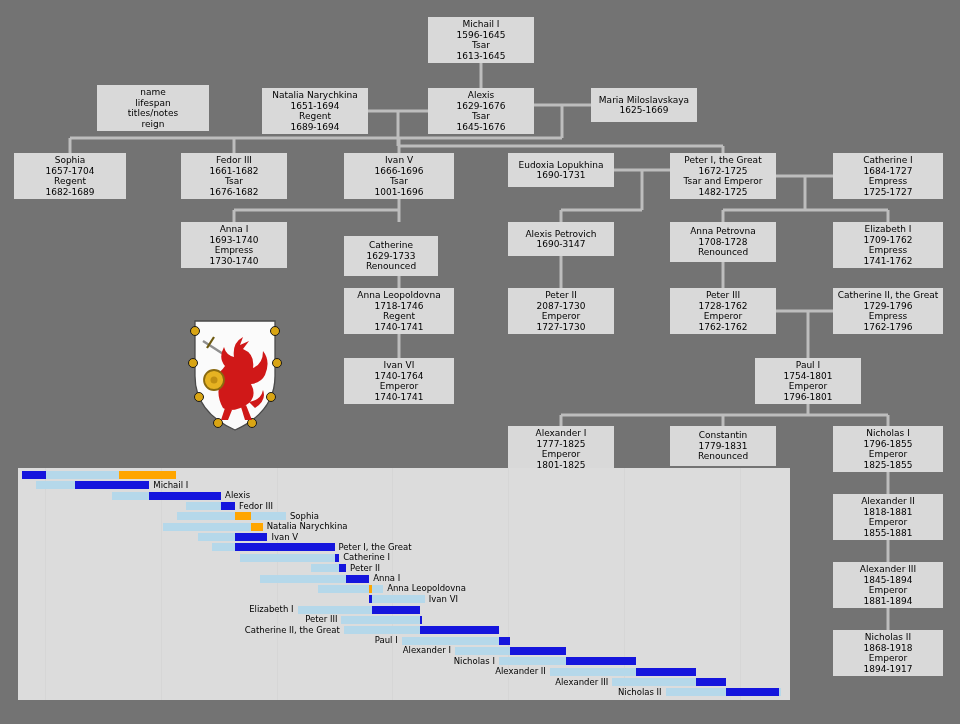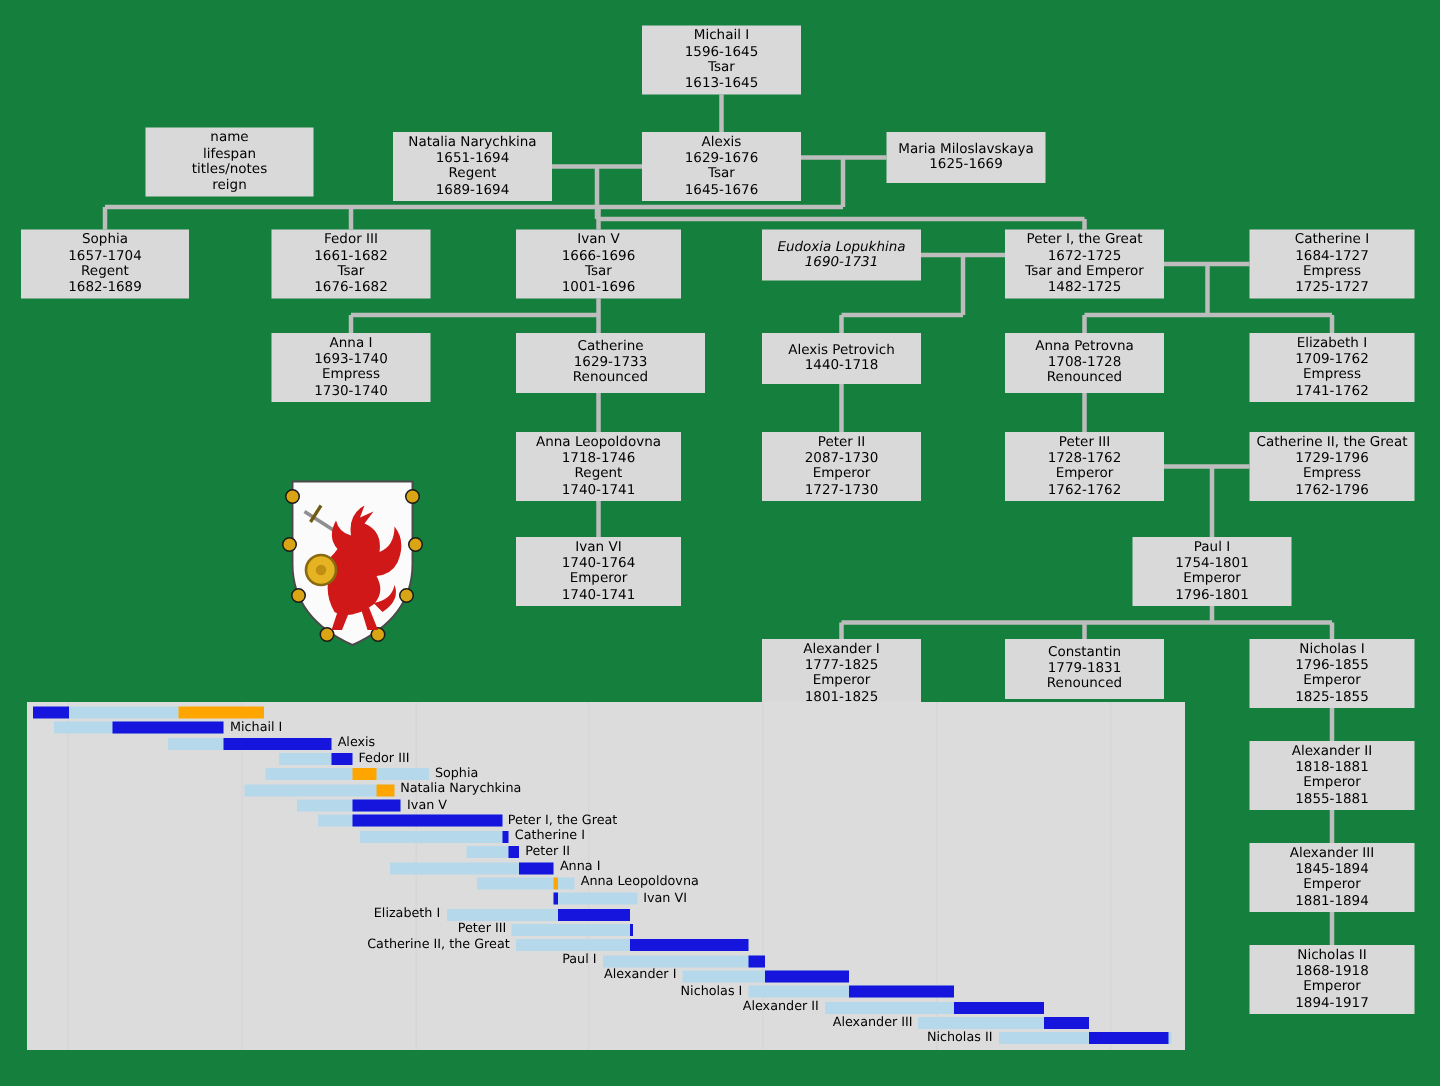--- a/index.html
+++ b/index.html
@@ -1,18 +1,18 @@
 <!DOCTYPE html>
 <html><head>
 <meta charset="utf-8">
 <style>
   * { margin:0; padding:0; box-sizing:border-box; }
   html,body { background:#000; }
   #canvas {
-    position:relative; width:960px; height:724px; background:#15803d;
+    position:relative; width:960px; height:724px; background:#737373;
     overflow:hidden; font-family:"DejaVu Sans", sans-serif;
   }
   .tree-box {
     position:absolute; background:#d9d9d9; color:#000;
     font-size:9px; line-height:10.5px; text-align:center;
     display:flex; flex-direction:column; justify-content:center;
   }
   .tree-box-line { white-space:nowrap; }
   #connector-svg { position:absolute; left:0; top:0; width:960px; height:724px; }
   #connector-svg line { stroke:#bdbdbd; stroke-width:3; }
@@ -111,21 +111,21 @@
         <div class="tree-box-line">1661-1682</div>
         <div class="tree-box-line">Tsar</div>
         <div class="tree-box-line">1676-1682</div>
       </div>
       <div class="tree-box" style="left: 344px; top: 153px; width: 110px; height: 46px;">
         <div class="tree-box-line">Ivan V</div>
         <div class="tree-box-line">1666-1696</div>
         <div class="tree-box-line">Tsar</div>
         <div class="tree-box-line">1001-1696</div>
       </div>
-      <div class="tree-box" style="left: 508px; top: 153px; width: 106px; height: 34px; font-style: italic;">
+      <div class="tree-box" style="left: 508px; top: 153px; width: 106px; height: 34px;">
         <div class="tree-box-line">Eudoxia Lopukhina</div>
         <div class="tree-box-line">1690-1731</div>
       </div>
       <div class="tree-box" style="left: 670px; top: 153px; width: 106px; height: 46px;">
         <div class="tree-box-line">Peter I, the Great</div>
         <div class="tree-box-line">1672-1725</div>
         <div class="tree-box-line">Tsar and Emperor</div>
         <div class="tree-box-line">1482-1725</div>
       </div>
       <div class="tree-box" style="left: 833px; top: 153px; width: 110px; height: 46px;">
@@ -133,28 +133,28 @@
         <div class="tree-box-line">1684-1727</div>
         <div class="tree-box-line">Empress</div>
         <div class="tree-box-line">1725-1727</div>
       </div>
       <div class="tree-box" style="left: 181px; top: 222px; width: 106px; height: 46px;">
         <div class="tree-box-line">Anna I</div>
         <div class="tree-box-line">1693-1740</div>
         <div class="tree-box-line">Empress</div>
         <div class="tree-box-line">1730-1740</div>
       </div>
-      <div class="tree-box" style="left: 344px; top: 222px; width: 126px; height: 40px;">
+      <div class="tree-box" style="left: 344px; top: 236px; width: 94px; height: 40px;">
         <div class="tree-box-line">Catherine</div>
         <div class="tree-box-line">1629-1733</div>
         <div class="tree-box-line">Renounced</div>
       </div>
       <div class="tree-box" style="left: 508px; top: 222px; width: 106px; height: 34px;">
         <div class="tree-box-line">Alexis Petrovich</div>
-        <div class="tree-box-line">1440-1718</div>
+        <div class="tree-box-line">1690-3147</div>
       </div>
       <div class="tree-box" style="left: 670px; top: 222px; width: 106px; height: 40px; align-items: center;">
         <div class="tree-box-line">Anna Petrovna</div>
         <div class="tree-box-line">1708-1728</div>
         <div class="tree-box-line">Renounced</div>
       </div>
       <div class="tree-box" style="left: 833px; top: 222px; width: 110px; height: 46px;">
         <div class="tree-box-line">Elizabeth I</div>
         <div class="tree-box-line">1709-1762</div>
         <div class="tree-box-line">Empress</div>

